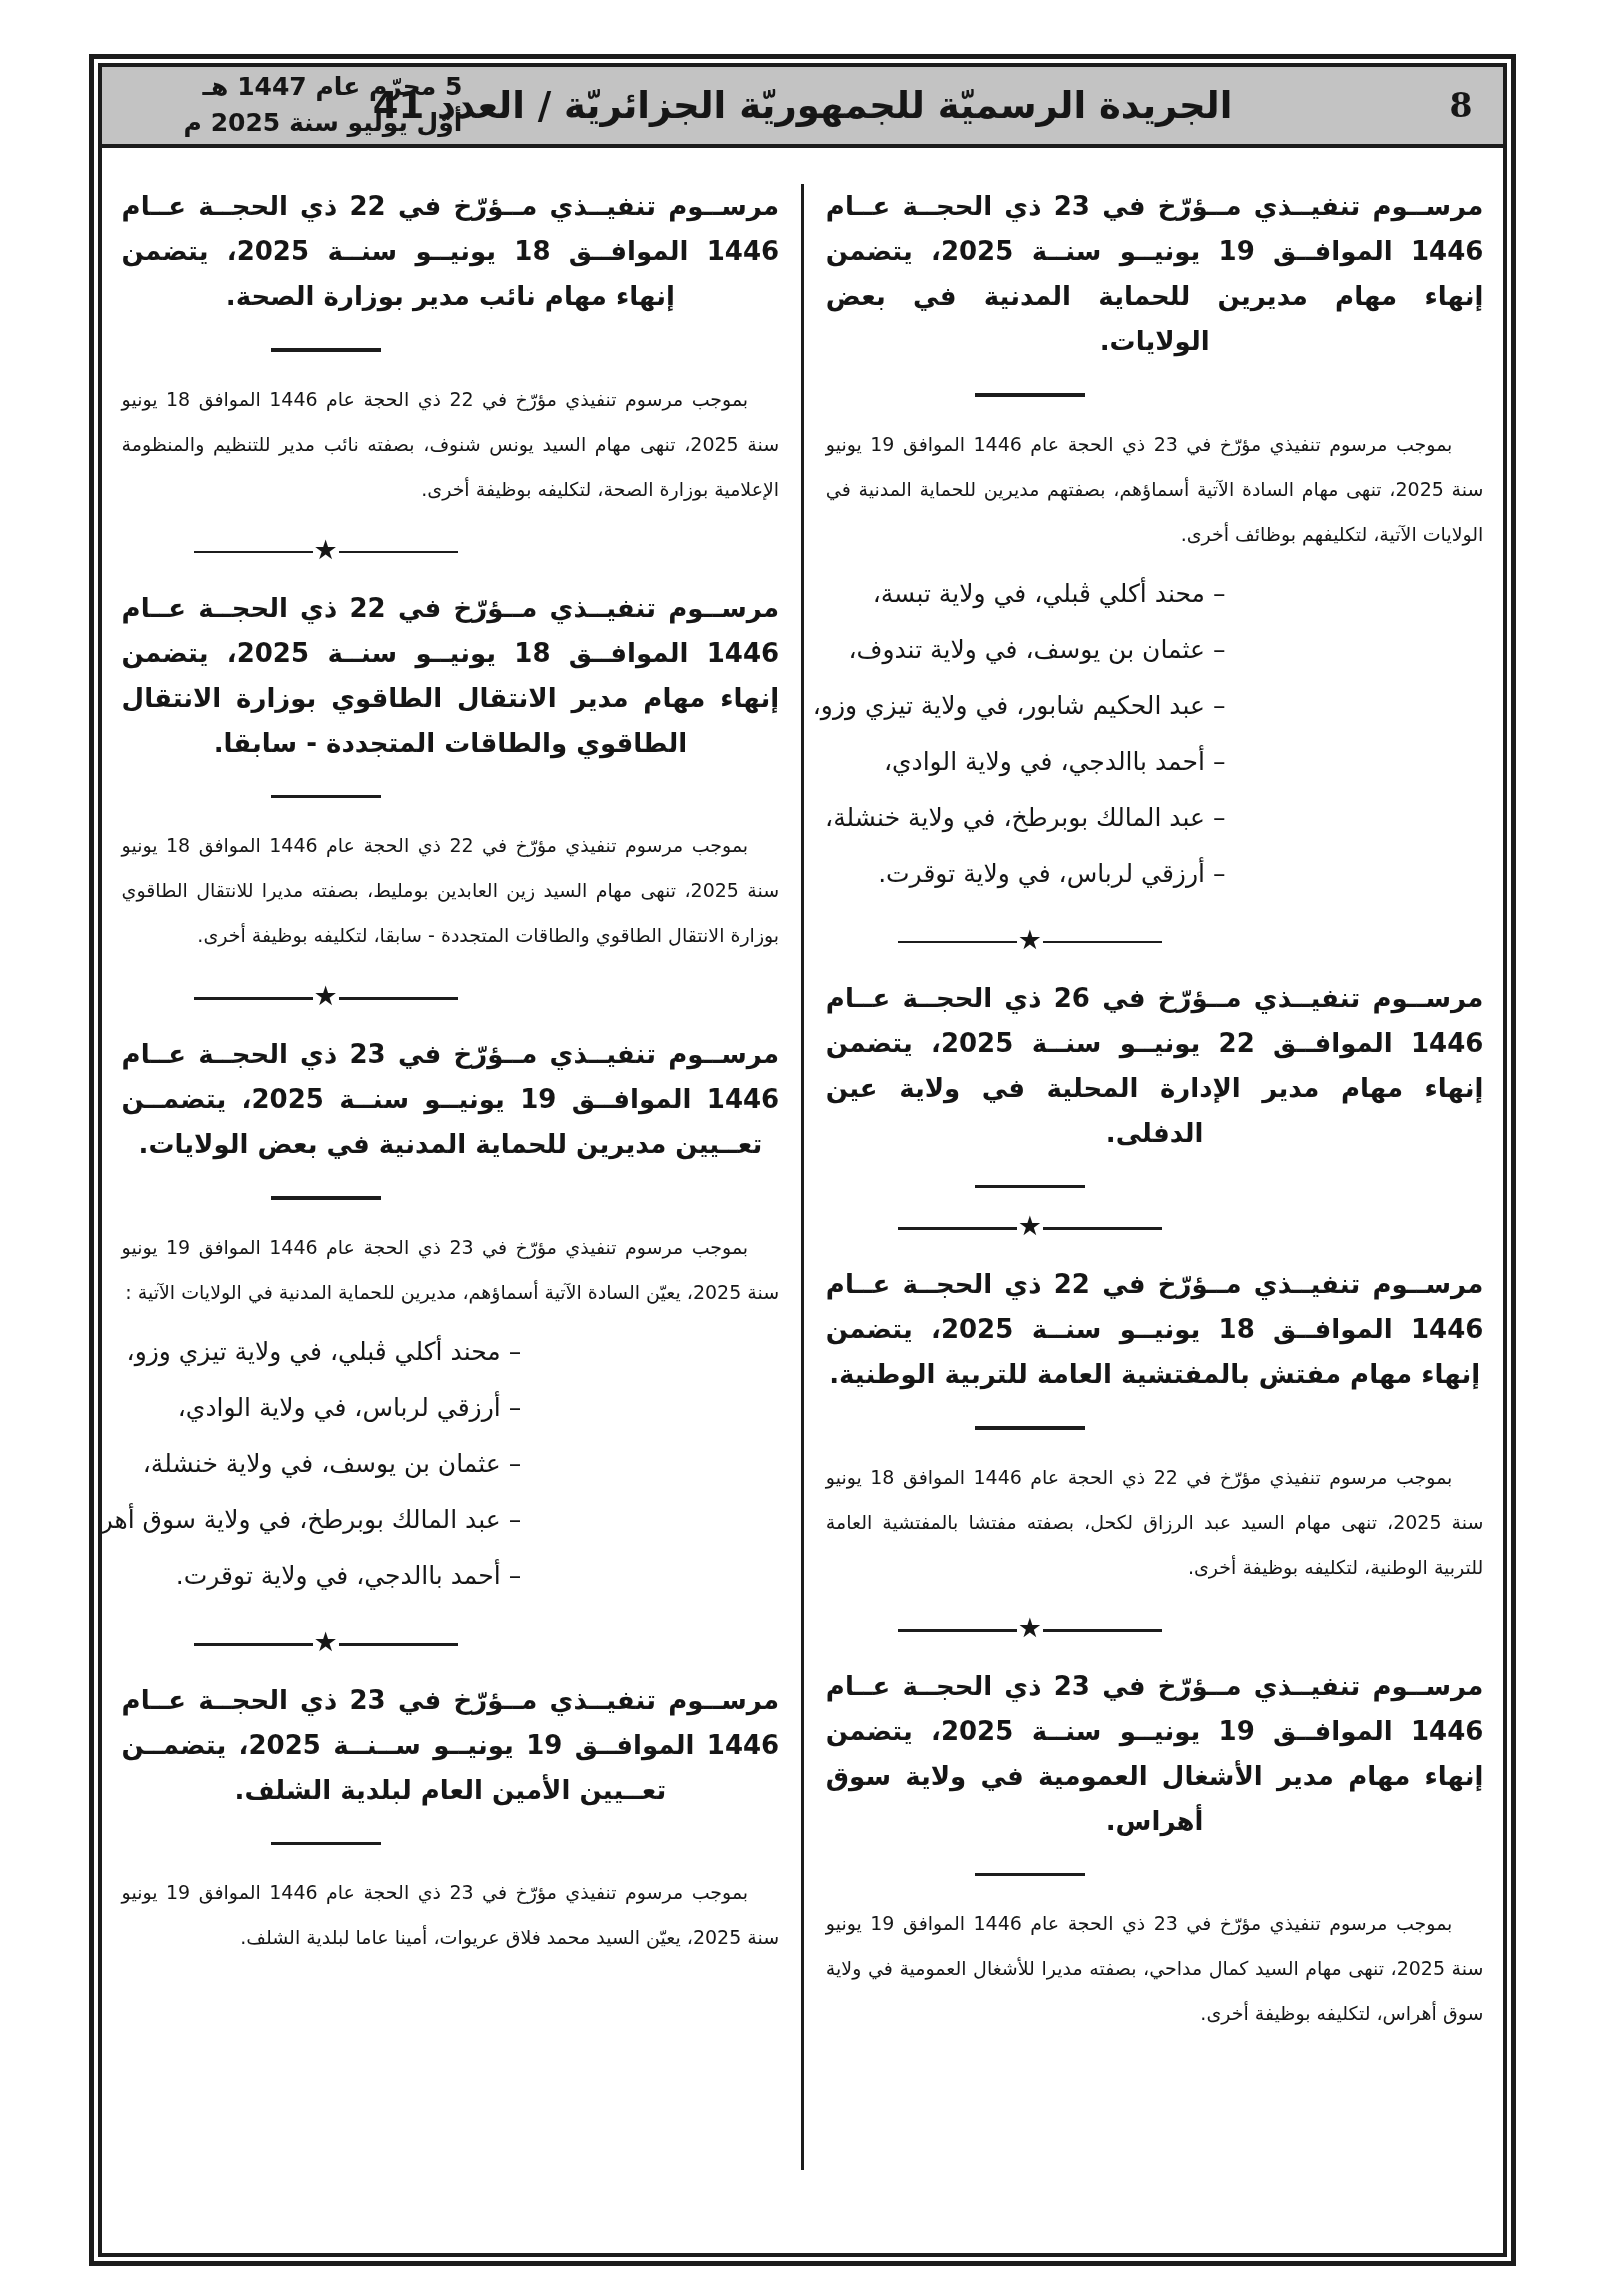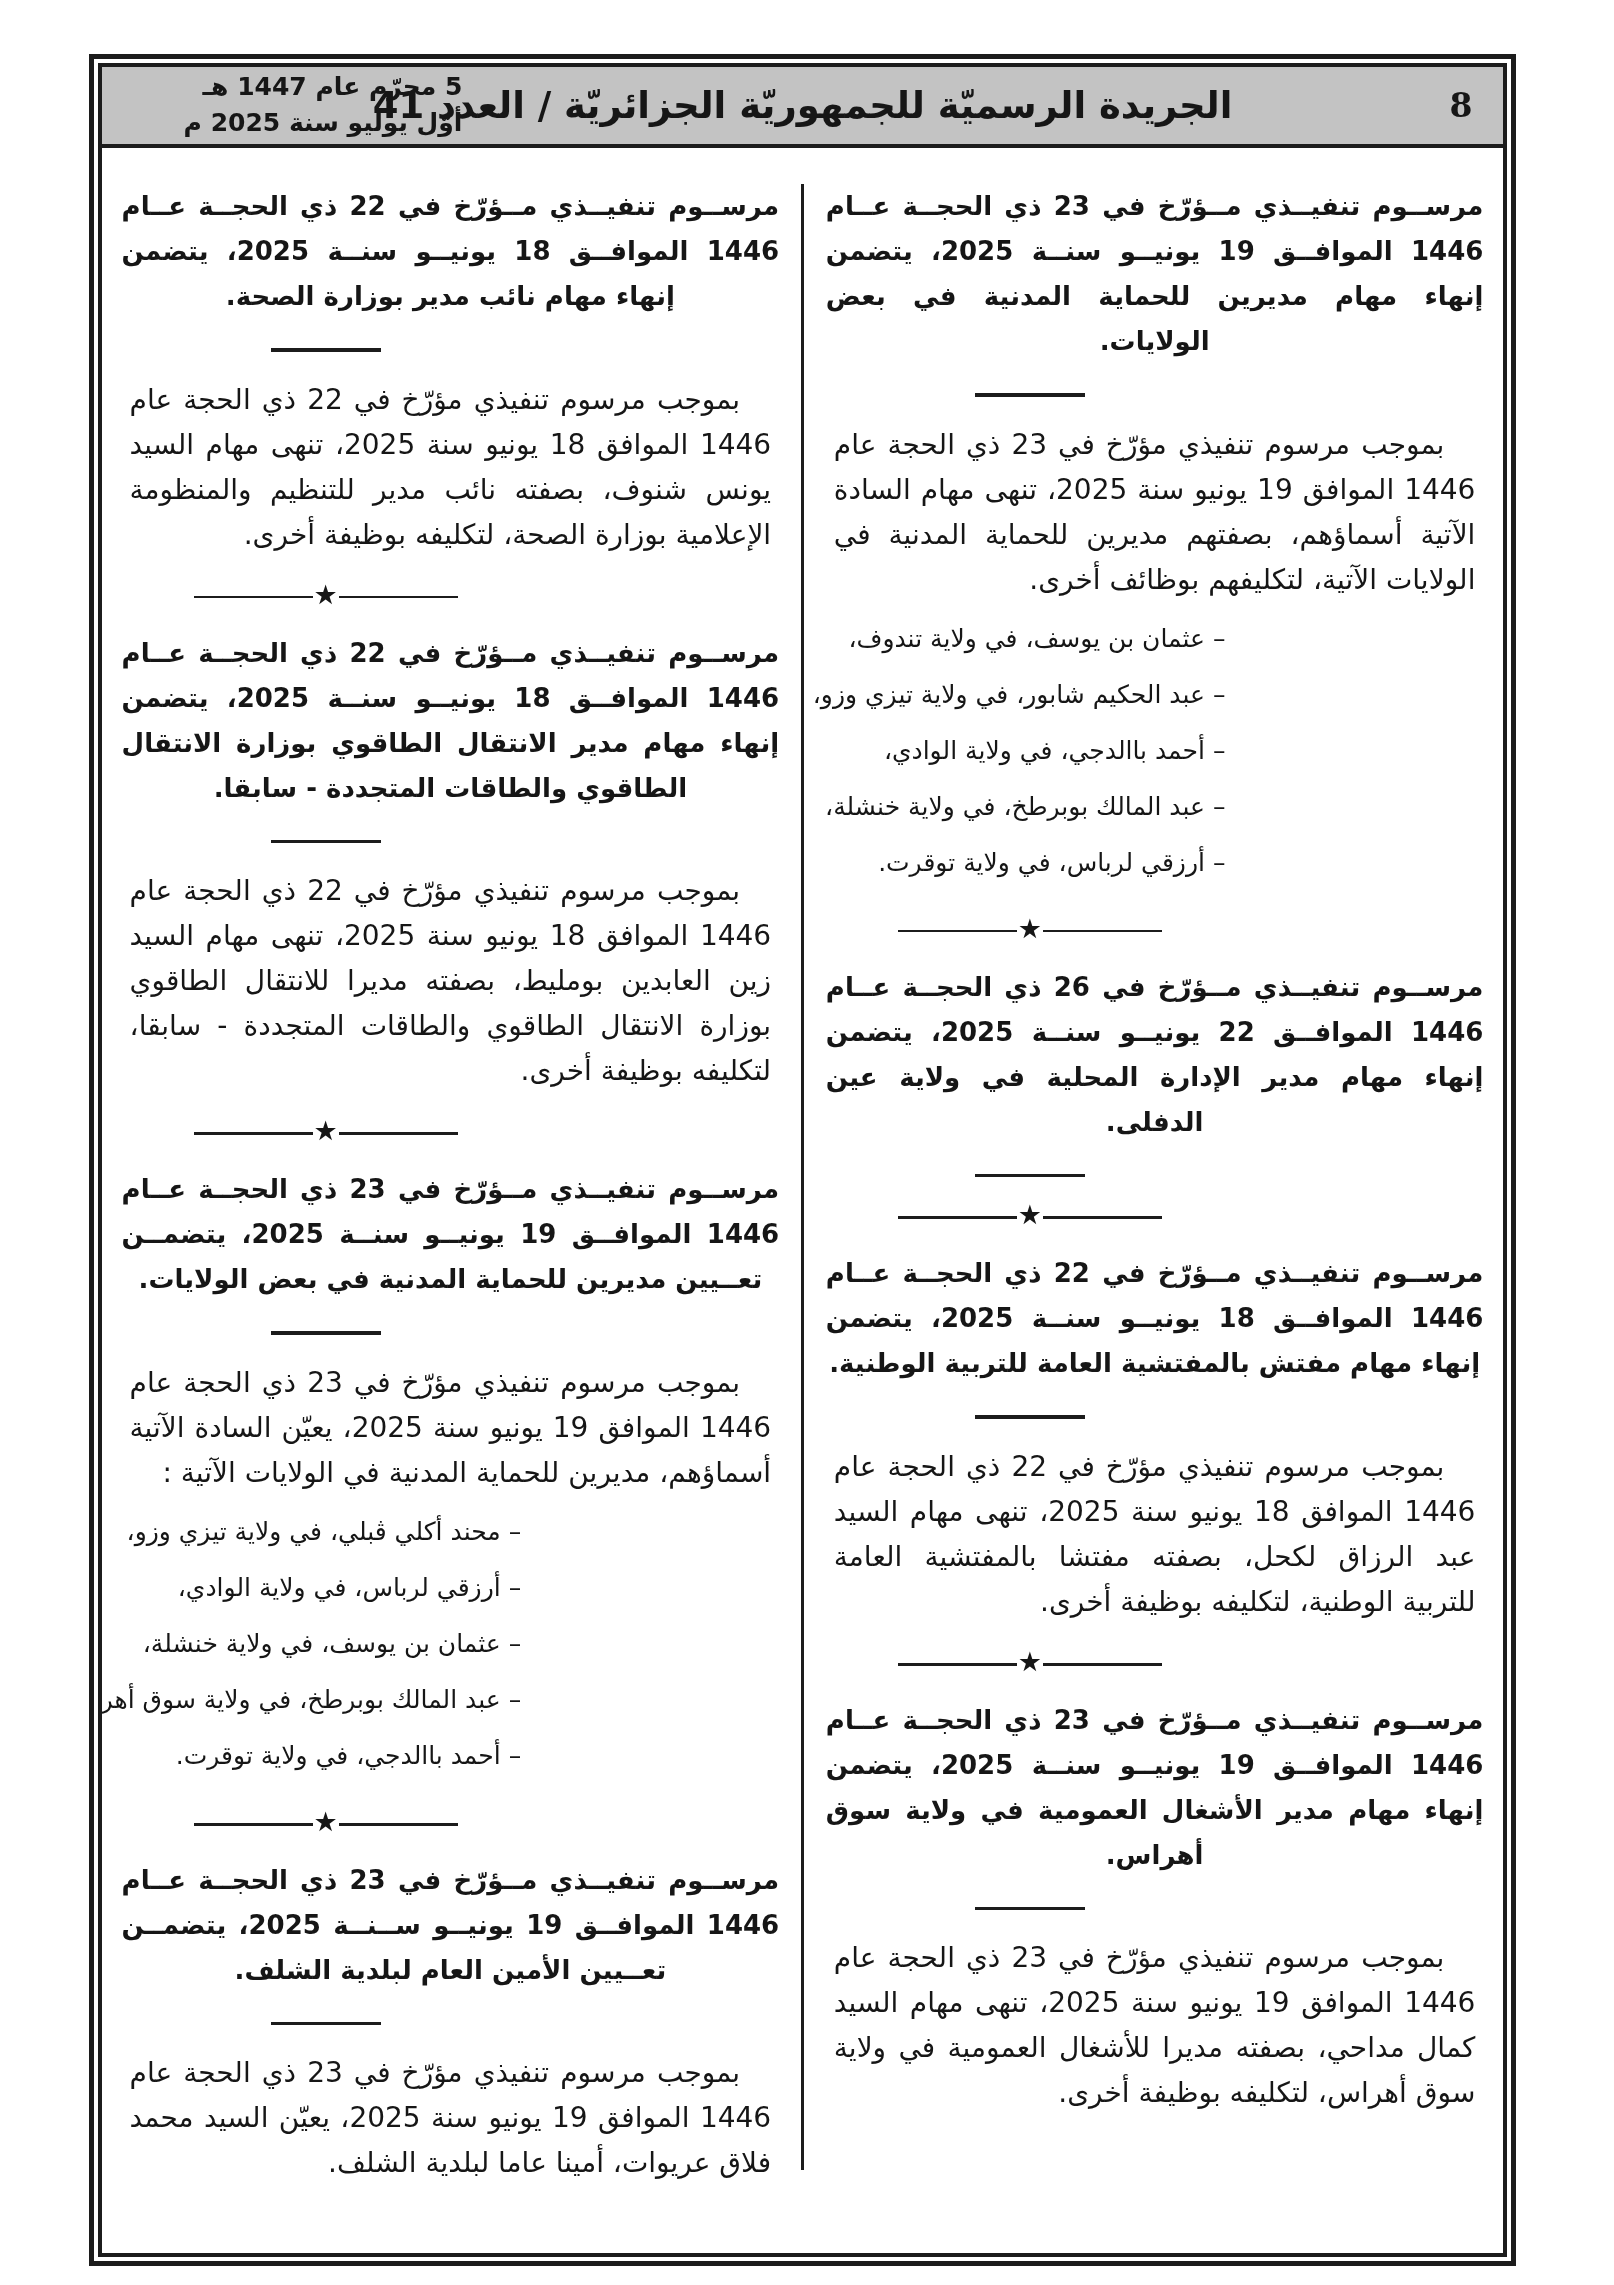--- a/index.html
+++ b/index.html
@@ -82,22 +82,22 @@
     line-height:45px;
     text-align:justify;
     text-align-last:center;
   }
   .title-sep {
     width:110px; height:3.6px;
     background:#1c1c1c;
     margin:29px auto 25px 149px;
   }
   .decree-body {
-    margin:8px;
-    font-size:28px;
+    margin:0;
+    font-size:19px;
     line-height:45px;
     text-align:justify;
     text-indent:31px;
   }
   .names {
     list-style:none;
     margin:9px 0 0 0;
     padding:0 258px 0 0;
   }
   .names li {
@@ -136,20 +136,21 @@
         </div>
       </header>
 
       <main class="content">
         <section class="column" id="col-right">
   <article class="decree">
     <h2 class="decree-title">مرســوم تنفيــذي مــؤرّخ في 23 ذي الحجــة عــام 1446 الموافــق 19 يونيــو سنــة 2025، يتضمن إنهاء مهام مديرين للحماية المدنية في بعض الولايات.</h2>
     <div class="title-sep"></div>
     <p class="decree-body">بموجب مرسوم تنفيذي مؤرّخ في 23 ذي الحجة عام 1446 الموافق 19 يونيو سنة 2025، تنهى مهام السادة الآتية أسماؤهم، بصفتهم مديرين للحماية المدنية في الولايات الآتية، لتكليفهم بوظائف أخرى.</p>
     <ul class="names">
+                <li>– محند أكلي ڤبلي، في ولاية تبسة،</li>
                 <li>– عثمان بن يوسف، في ولاية تندوف،</li>
                 <li>– عبد الحكيم شابور، في ولاية تيزي وزو،</li>
                 <li>– أحمد باالدجي، في ولاية الوادي،</li>
                 <li>– عبد المالك بوبرطخ، في ولاية خنشلة،</li>
                 <li>– أرزقي لرباس، في ولاية توقرت.</li>
               </ul>
     <div class="star-sep">
       <span class="sep-line"></span>
       <span class="star">★</span>
       <span class="sep-line"></span>

